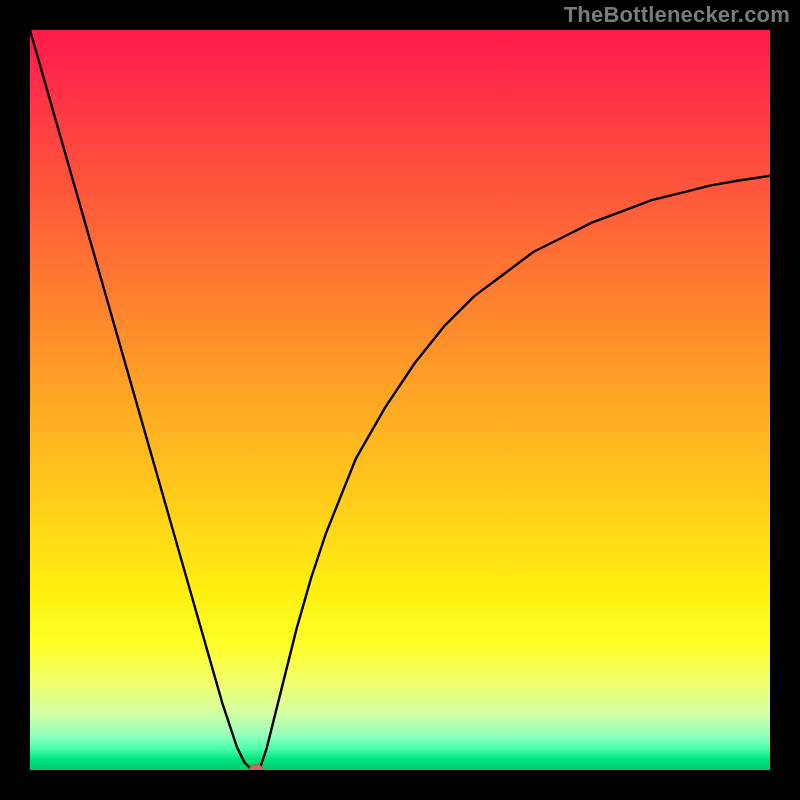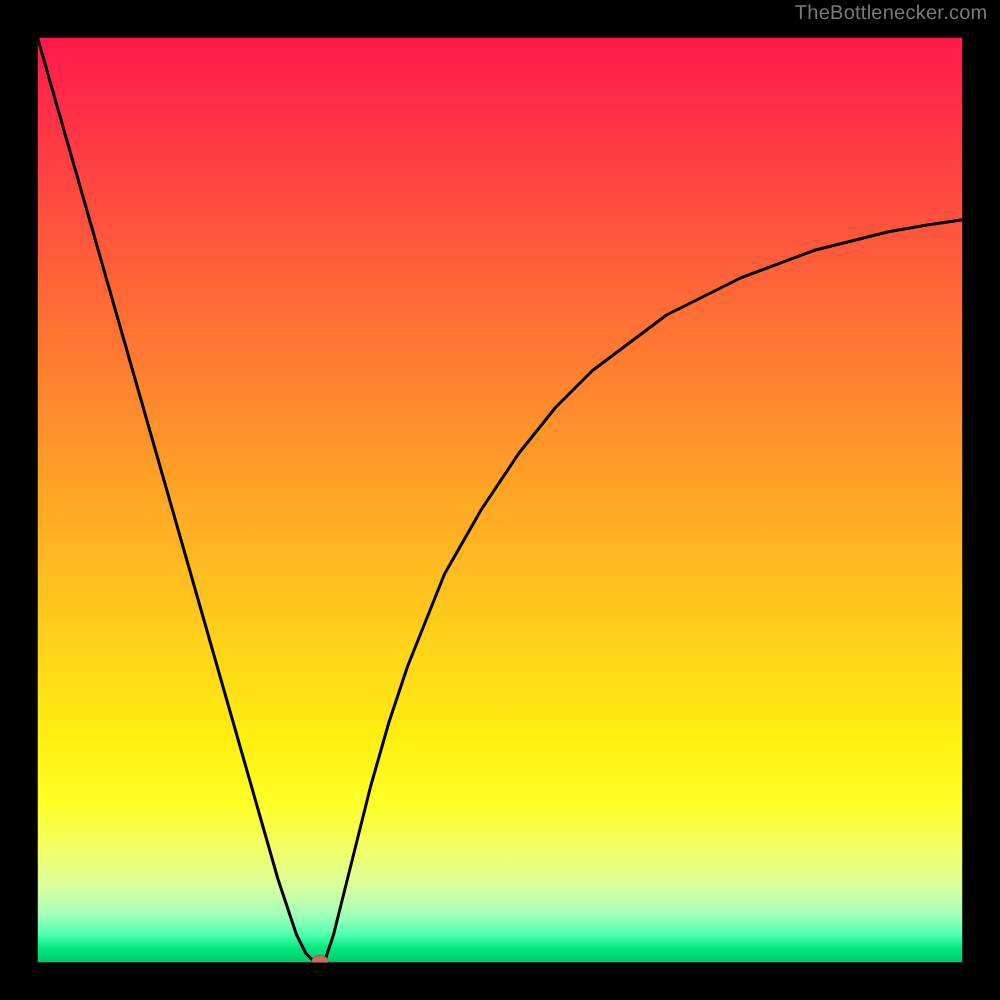--- a/index.html
+++ b/index.html
@@ -9,22 +9,22 @@
     height: 800px;
     background: #000;
     font-family: Arial, Helvetica, sans-serif;
     overflow: hidden;
   }
   .attribution {
     position: absolute;
     top: 2px;
     right: 10px;
     color: #7a7a7a;
-    font-size: 16px;
-    font-weight: 400;
+    font-size: 22px;
+    font-weight: 700;
     letter-spacing: 0.2px;
     z-index: 10;
   }
   .plot-area {
     position: absolute;
     left: 30px;
     top: 30px;
     width: 740px;
     height: 740px;
     overflow: hidden;

